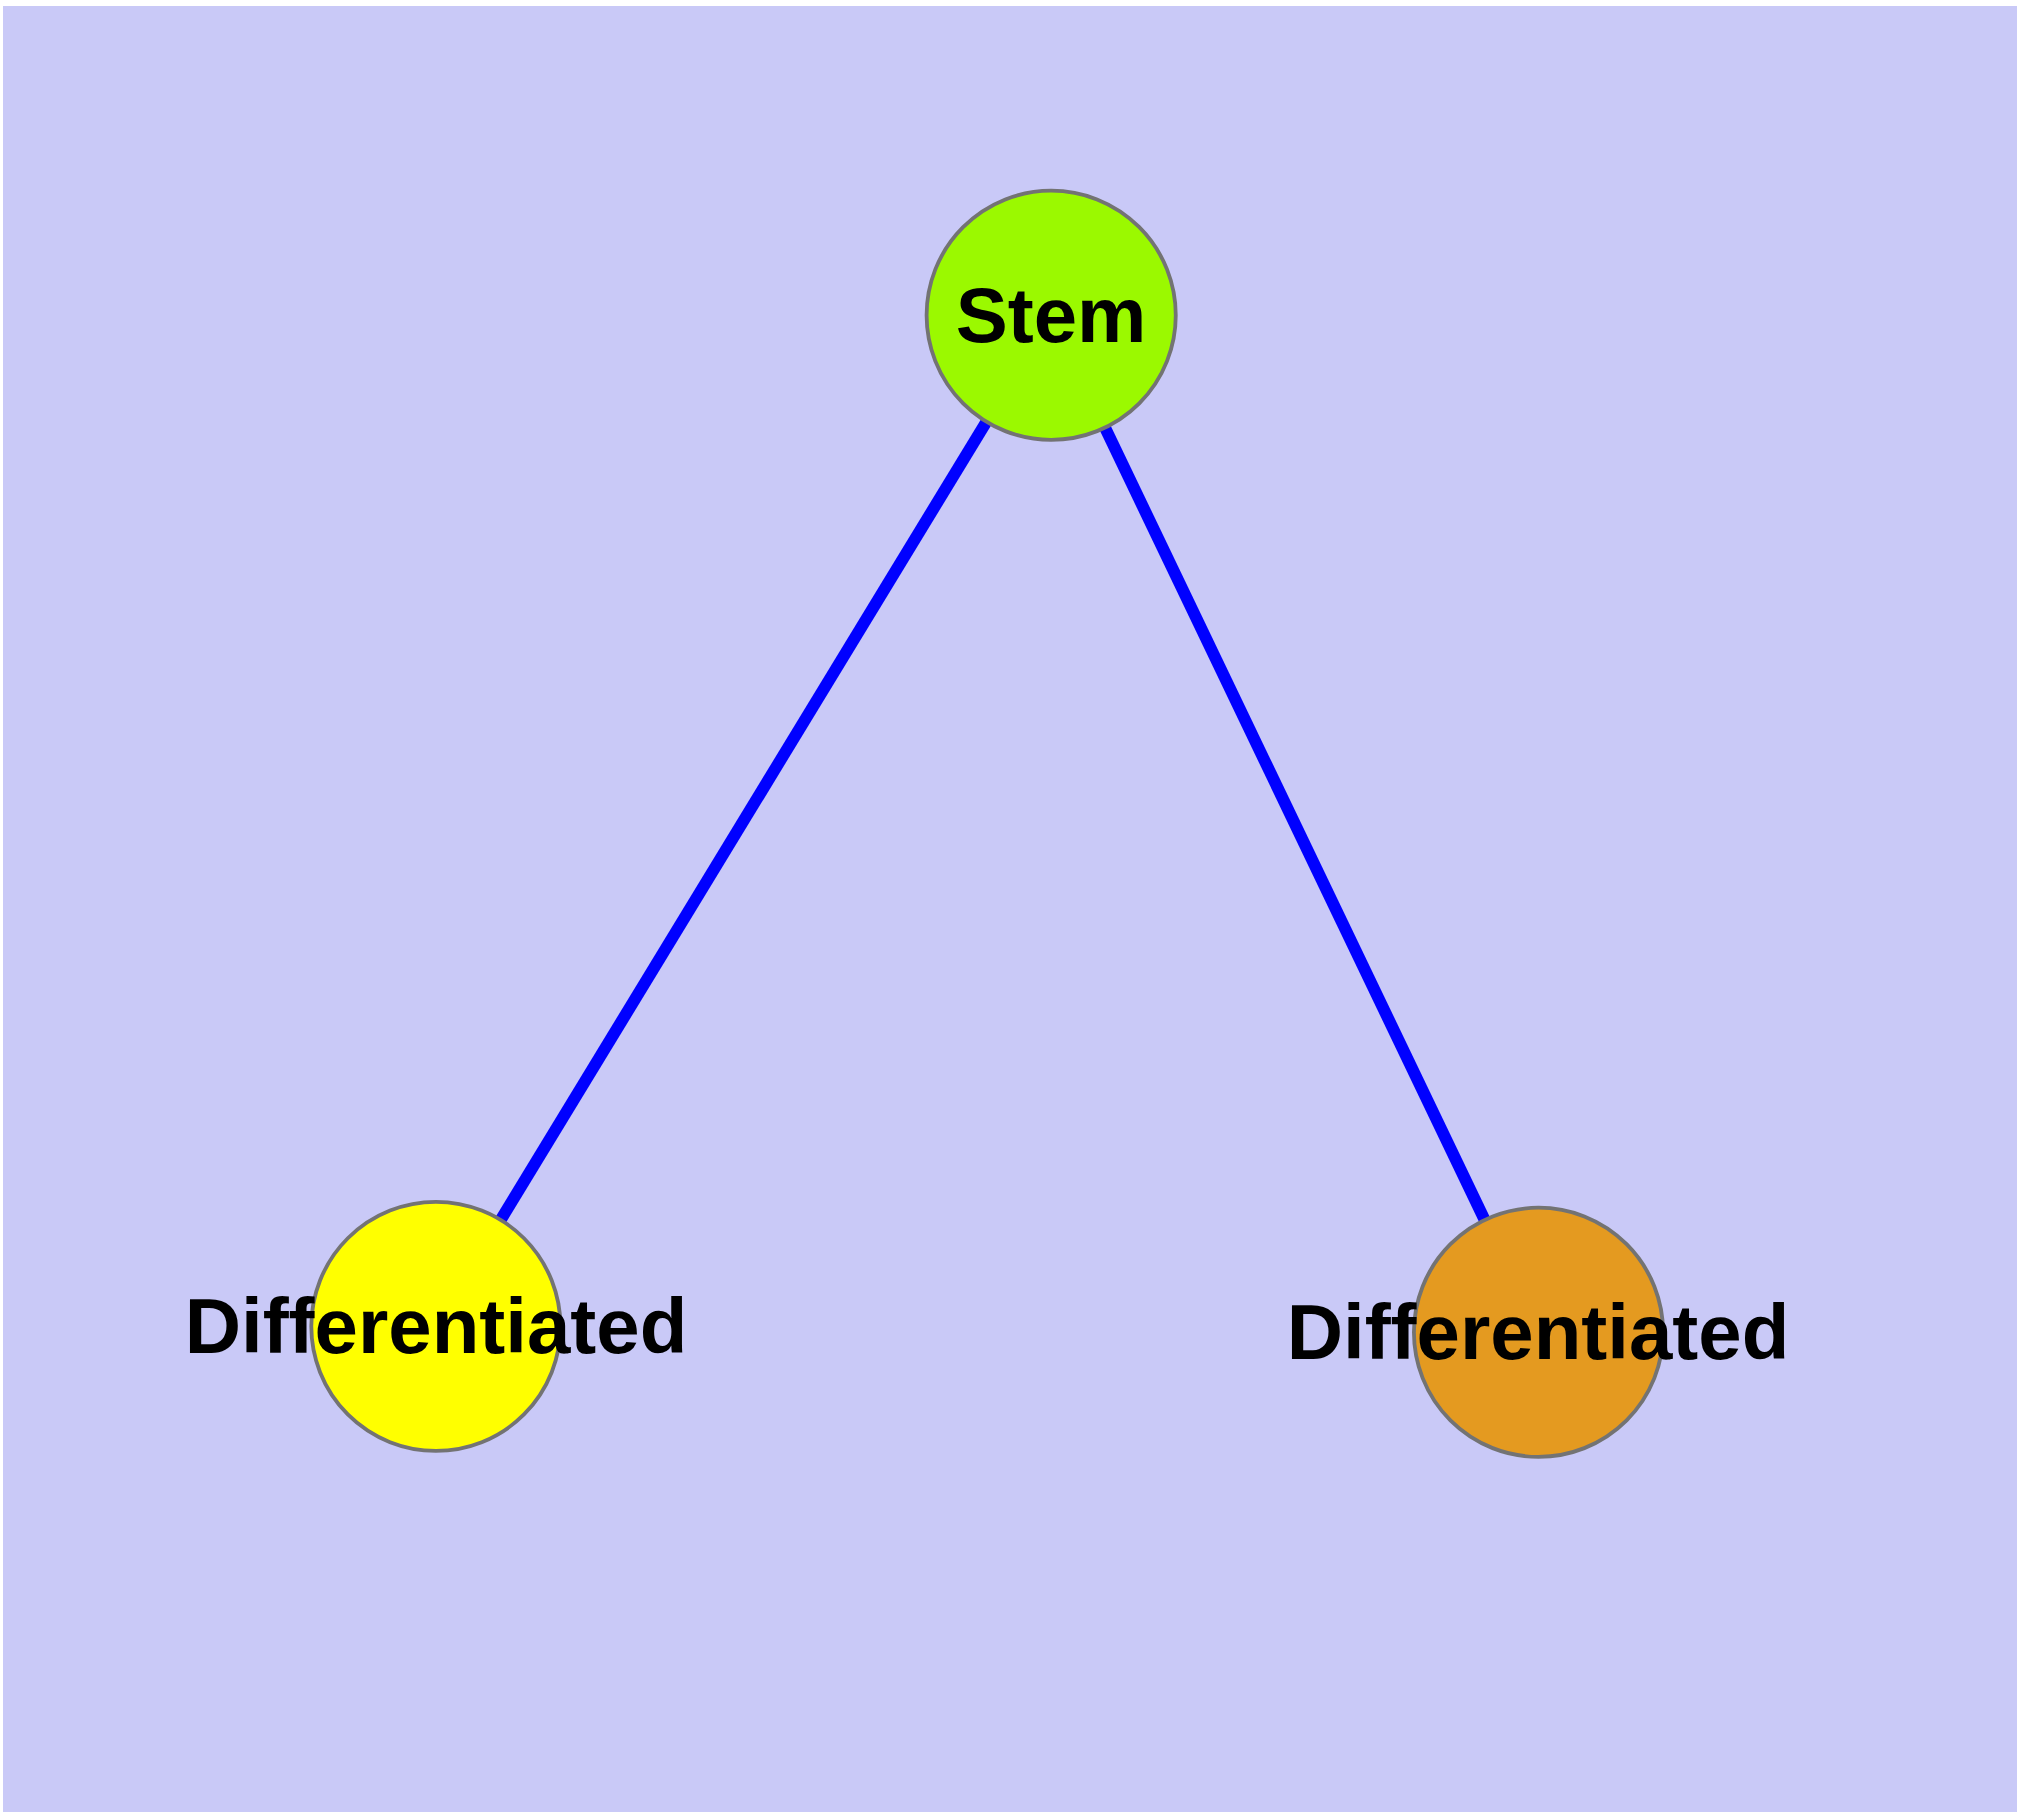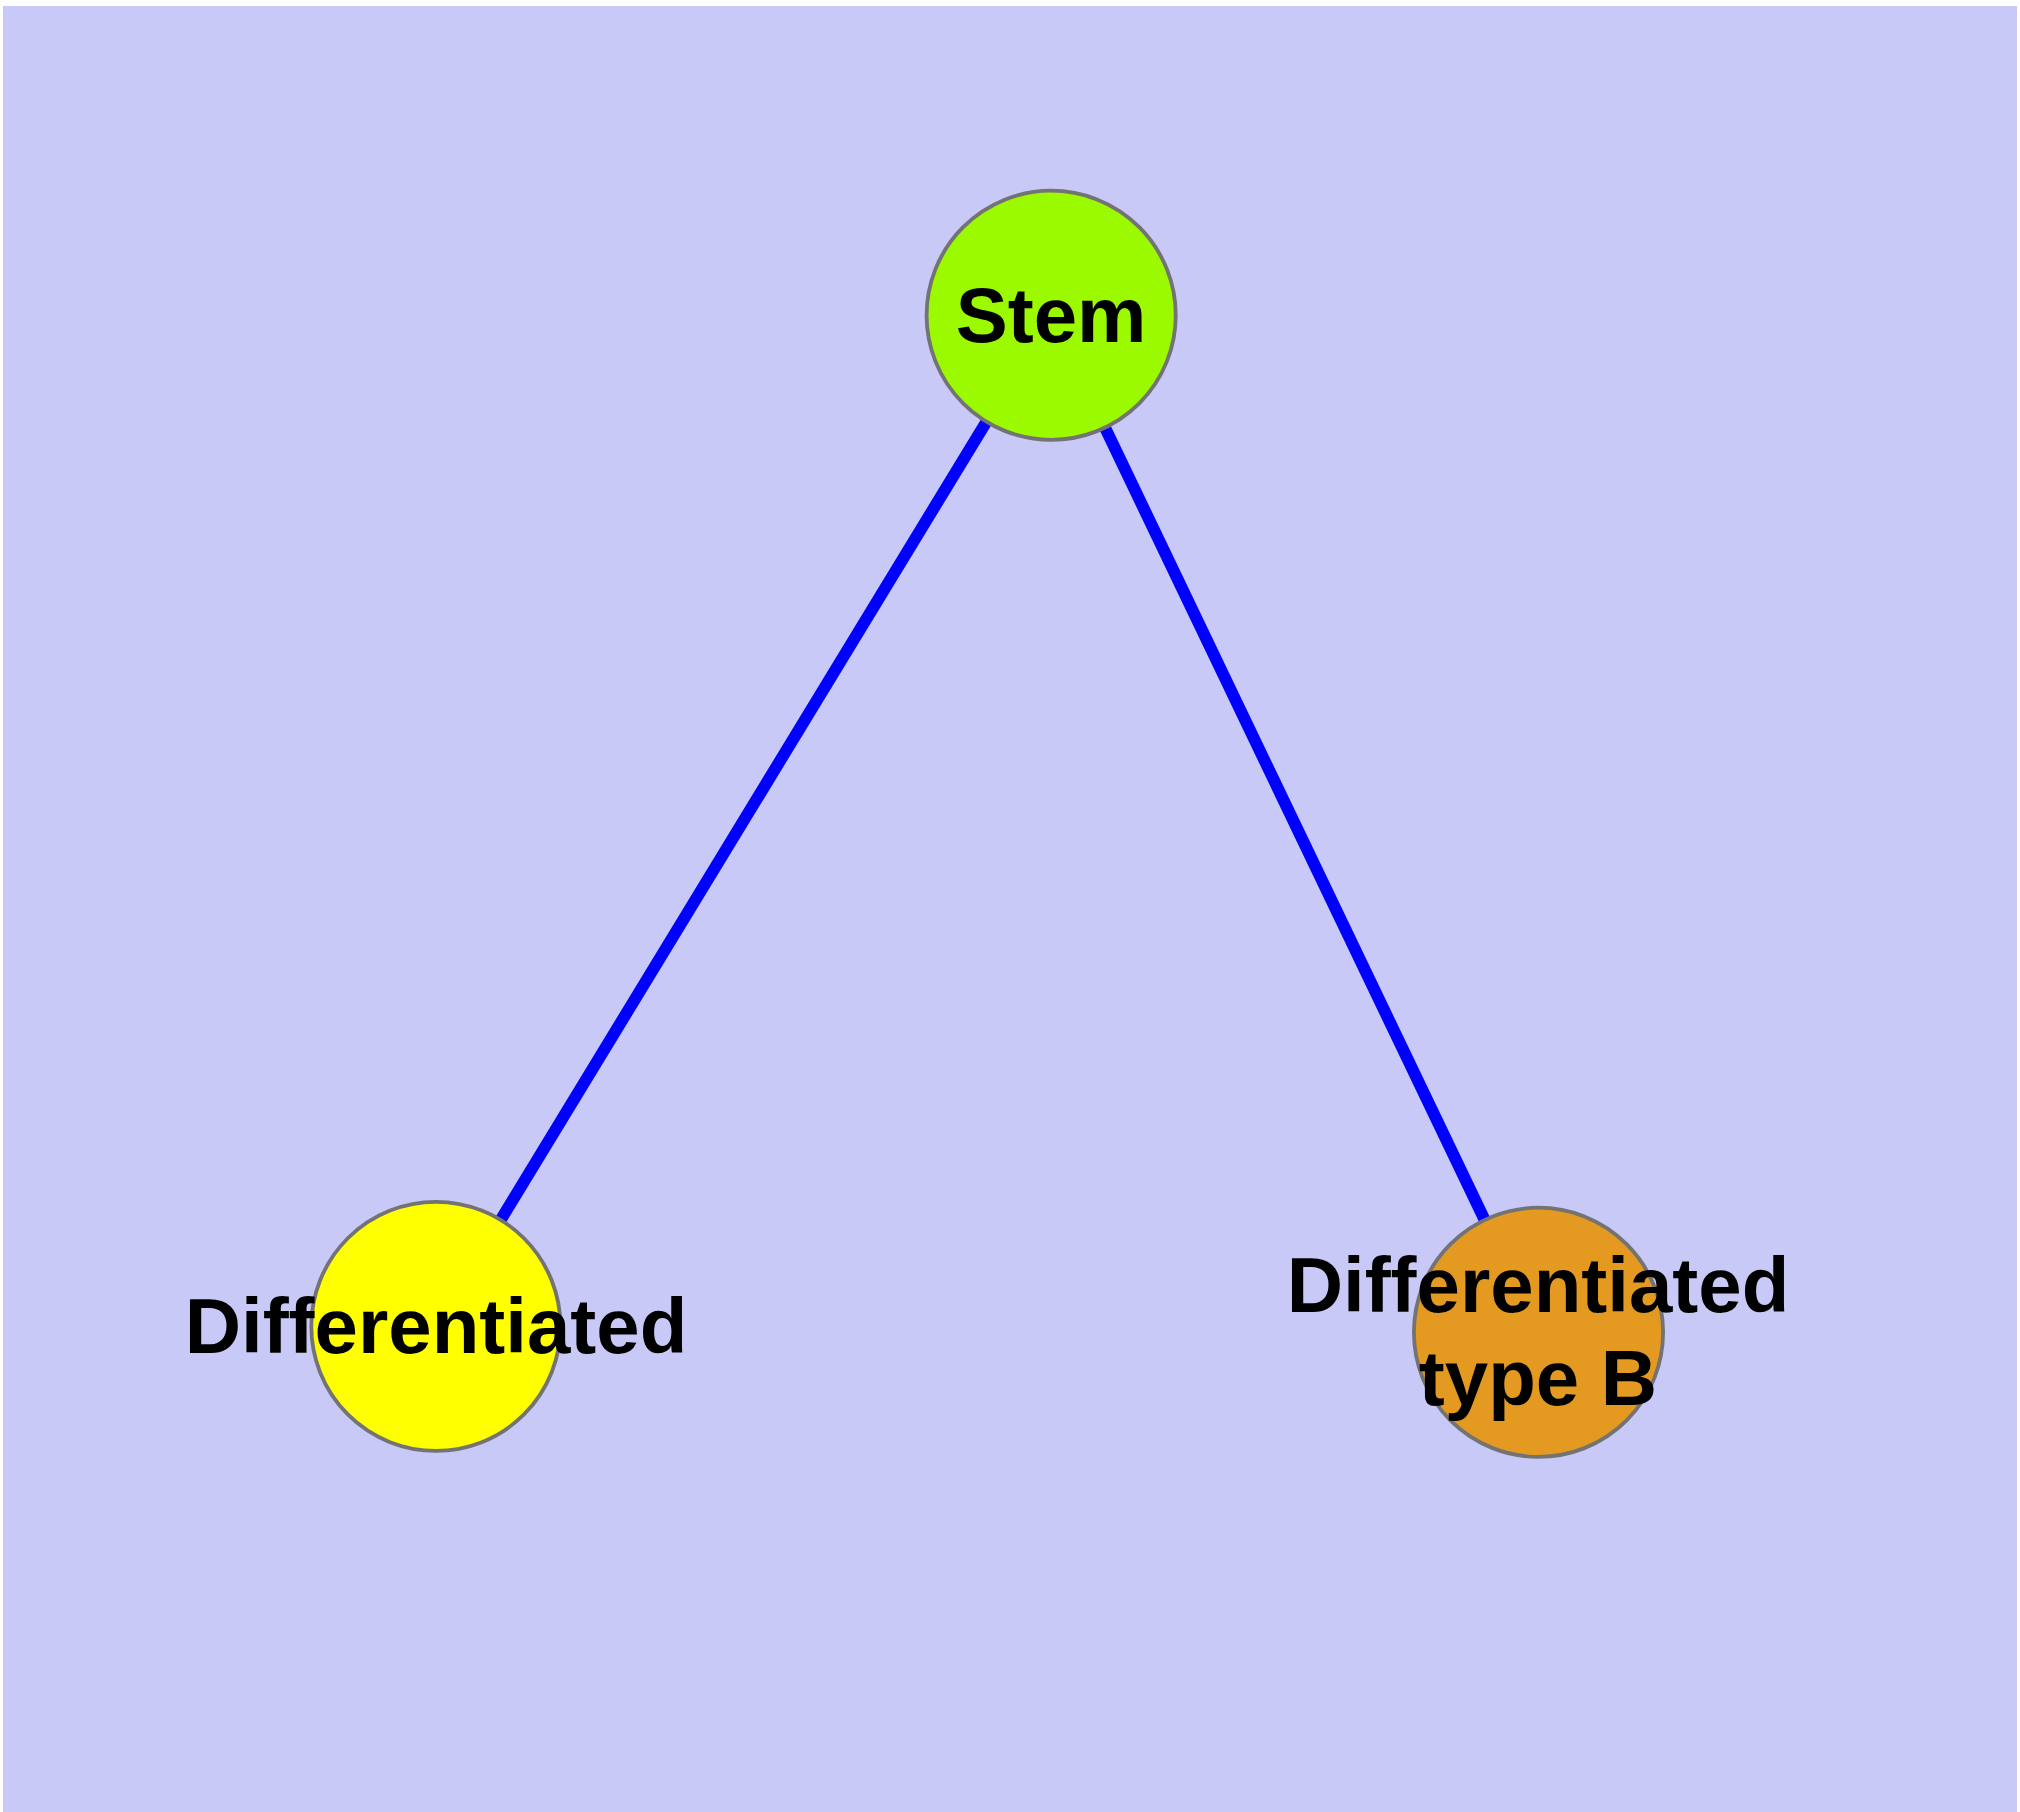--- a/index.html
+++ b/index.html
@@ -61,16 +61,15 @@
   <div class="node-label" id="label-0" style="left: 1051px; top: 315px; color: rgb(0, 0, 0);">
     <span>Stem</span>
   </div>
 
   <div class="node-label" id="label-1" style="left: 436px; top: 1326px; color: rgb(0, 0, 0);">
     <span>Differentiated</span>
   </div>
 
   <div class="node-label" id="label-2" style="left: 1538px; top: 1332px; color: rgb(0, 0, 0);">
     <span>Differentiated</span>
-    <span>type B</span>
   </div>
 </div>
 
 
 </body></html>

